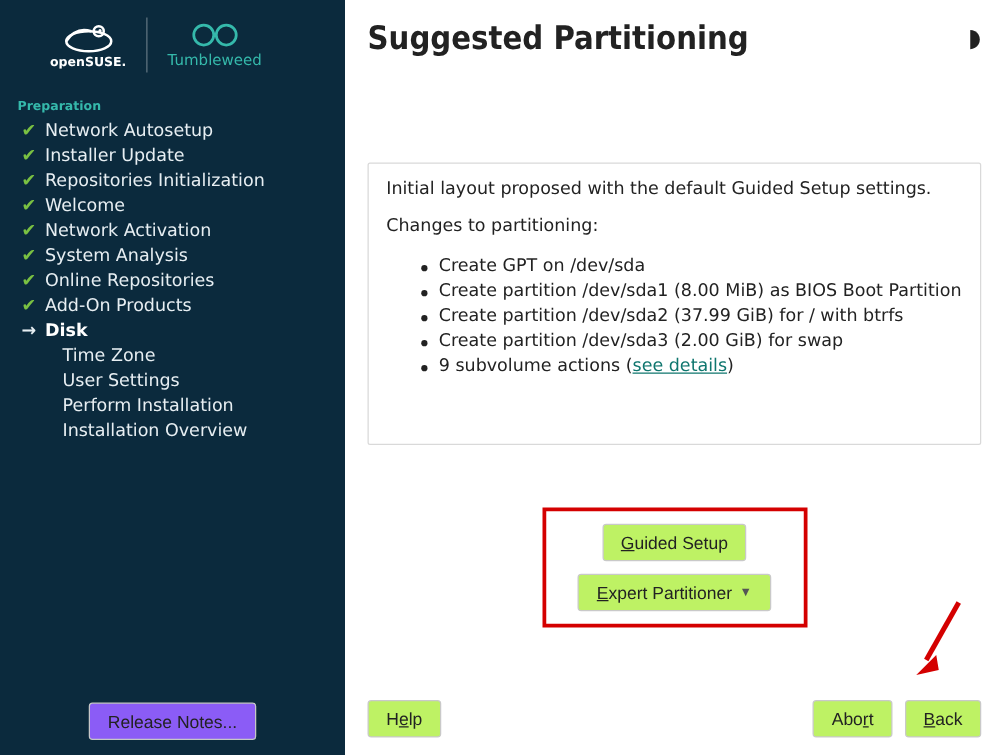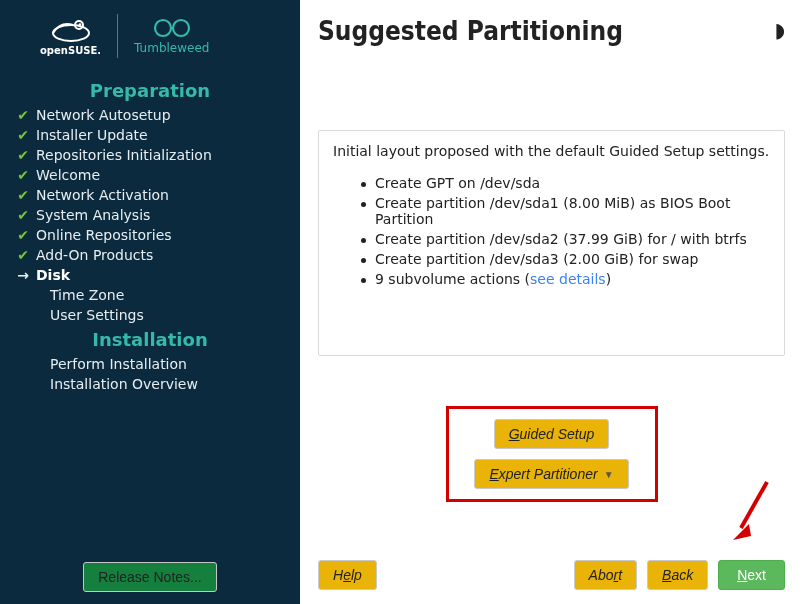--- a/index.html
+++ b/index.html
@@ -8,21 +8,21 @@
     font-size: 14px;
     width: 803px;
     height: 604px;
     display: flex;
     background: #fff;
     overflow: hidden;
     position: relative;
   }
   
   .sidebar {
-    width: 300px;
+    width: 276px;
     background: #0b2a3d;
     color: #fff;
     display: flex;
     flex-direction: column;
     padding: 10px 12px 12px 12px;
     position: relative;
   }
   .branding {
     display: flex;
     align-items: center;
@@ -46,44 +46,43 @@
   }
   .brand-tumbleweed svg { display:block; margin:0 auto 2px; }
   .nav {
     flex: 1;
     overflow-y: auto;
     margin-top: 4px;
   }
   .nav-heading {
     color: #35b9ab;
     font-weight: bold;
-    font-size: 18px;
+    font-size: 10px;
     padding: 4px 2px;
-    text-align: center;
   }
   .nav-item {
     display: flex;
     align-items: center;
     gap: 6px;
     padding: 2px 2px 2px 4px;
     font-size: 14px;
     color: #e7eef2;
   }
   .nav-item .chk { color:#7ac142; font-weight:bold; width:14px; text-align:center; }
   .nav-item .arrow { color:#e7eef2; font-weight:bold; width:14px; text-align:center; }
   .nav-item .blank { width:14px; }
   .nav-item.current { font-weight:bold; color:#fff; }
   .nav-item.sub { padding-left: 18px; }
   .release-wrap {
     display:flex;
     justify-content:center;
     padding-top: 8px;
   }
   .release-btn {
-    background: #15803d;
+    background: #8b5cf6;
     border: 1px solid #c7c7c7;
     border-radius: 3px;
     color: #222;
     padding: 6px 14px;
     font-size: 14px;
     cursor: pointer;
   }
   
   .main {
     flex:1;
@@ -122,50 +121,49 @@
     position:relative;
     background:#fff;
   }
   .content-card p { margin-bottom: 14px; color:#222; }
   .bullets { list-style:none; padding-left: 30px; }
   .bullets li { position:relative; padding: 2px 0 2px 12px; color:#222; }
   .bullets li::before {
     content:""; position:absolute; left:-2px; top:9px;
     width:5px; height:5px; background:#222; border-radius:50%;
   }
-  .see-details { color:#3b82f6; cursor:pointer; }
+  .see-details { color:#0f766e; text-decoration: underline; cursor:pointer; }
   .mid-buttons {
     margin-top: 10px;
     display:flex;
     flex-direction:column;
     align-items:center;
     gap: 8px;
     position:relative;
   }
   .highlight-box {
     border: 3px solid #d40000;
     padding: 10px 24px;
     display:flex;
     flex-direction:column;
     gap: 10px;
     align-items:center;
     width: 212px;
   }
   .std-btn {
-    background:#eab308;
+    background:#bef264;
     border:1px solid #c9c9c9;
     border-radius:3px;
     padding:6px 14px;
     font-size:14px;
     color:#222;
     cursor:pointer;
     display:inline-flex;
     align-items:center;
     gap:6px;
-    font-style:italic;
   }
   .std-btn .caret { font-size:10px; color:#555; }
   .u { text-decoration: underline; }
   .bottom-bar {
     margin-top: 18px;
     display:flex;
     justify-content:space-between;
   }
   .bottom-right { display:flex; gap:10px;margin-left:43px; }
   .next-btn {
@@ -250,21 +248,20 @@
       </div>
     <div class="nav-item sub">
         <span class="blank"></span>
         <span>Time Zone</span>
       </div>
     <div class="nav-item sub">
         <span class="blank"></span>
         <span>User Settings</span>
       </div>
 
-    <div class="nav-heading">Installation</div>
     <div class="nav-item sub">
         <span class="blank"></span>
         <span>Perform Installation</span>
       </div>
     <div class="nav-item sub">
         <span class="blank"></span>
         <span>Installation Overview</span>
       </div>
   </div>
 
@@ -275,20 +272,21 @@
 
 <div class="main">
 
   <div class="title-row">
     <div class="page-title">Suggested Partitioning</div>
     <div class="contrast">◗</div>
   </div>
 
   <div class="content-card">
     <p>Initial layout proposed with the default Guided Setup settings.</p>
+    <p>Changes to partitioning:</p>
     <ul class="bullets">
       <li>Create GPT on /dev/sda</li>
       <li>Create partition /dev/sda1 (8.00 MiB) as BIOS Boot Partition</li>
       <li>Create partition /dev/sda2 (37.99 GiB) for / with btrfs</li>
       <li>Create partition /dev/sda3 (2.00 GiB) for swap</li>
       <li>
         <span>9 subvolume actions (</span><a class="see-details">see details</a><span>)</span>
       </li>
     </ul>
   </div>
@@ -309,23 +307,20 @@
     <button class="std-btn">
       <span><span>H</span><span class="u">e</span><span>lp</span></span>
     </button>
     <div class="bottom-right">
       <button class="std-btn">
         <span><span>Abo</span><span class="u">r</span><span>t</span></span>
       </button>
       <button class="std-btn">
         <span><span class="u">B</span><span>ack</span></span>
       </button>
-      <button class="next-btn">
-        <span><span class="u">N</span><span>ext</span></span>
-      </button>
     </div>
   </div>
 
   <svg class="arrow-annot" width="50" height="70" viewBox="0 0 50 70">
     <line x1="40" y1="6" x2="14" y2="52" stroke="#d40000" stroke-width="4"></line>
     <polygon points="6,64 22,48 24,60" fill="#d40000"></polygon>
   </svg>
 
 </div>
 

